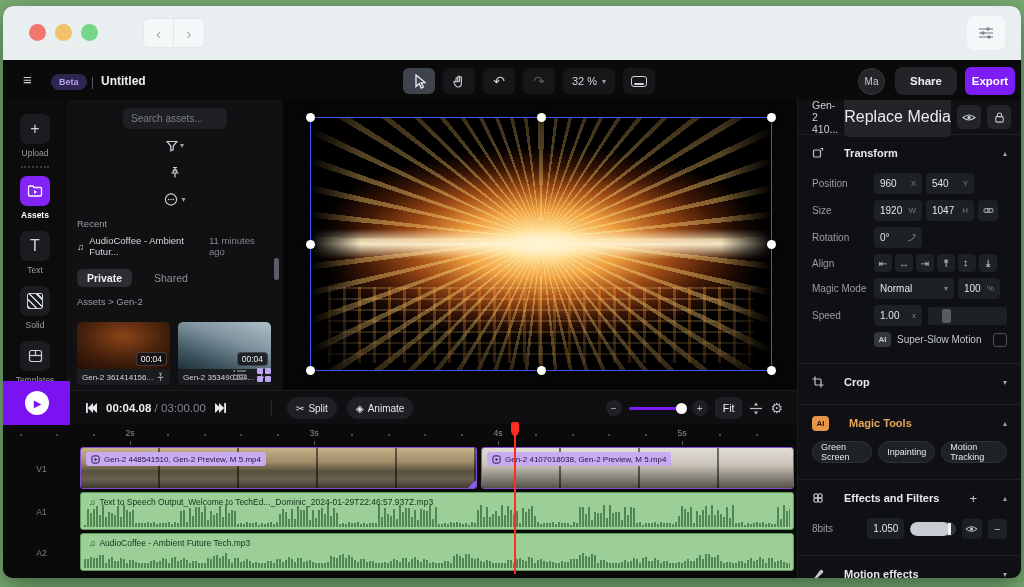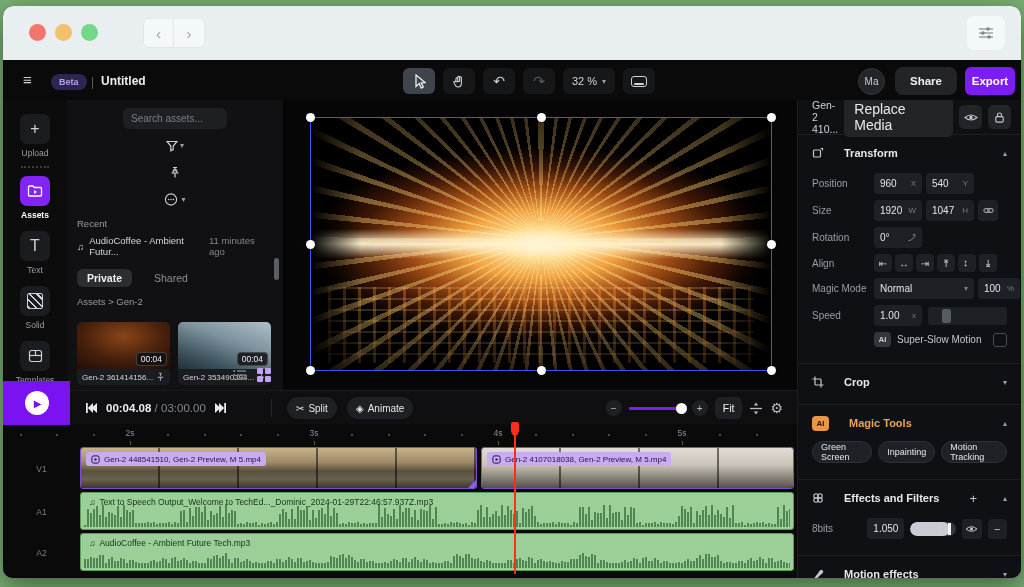--- a/index.html
+++ b/index.html
@@ -75,35 +75,35 @@
   .spokes{position:absolute;inset:0;background:repeating-conic-gradient(from 0deg at 50% 48%,rgba(255,205,110,.55) 0deg 1.6deg,rgba(0,0,0,0) 1.6deg 6.4deg);mix-blend-mode:screen;opacity:.75;}
   .band{position:absolute;left:0;right:0;top:44%;height:12%;background:linear-gradient(180deg,transparent,rgba(255,244,210,.95),transparent);}
   .floorgrid{position:absolute;left:4%;right:4%;bottom:3%;height:30%;background:repeating-linear-gradient(90deg,rgba(255,160,60,.30) 0 3px,transparent 3px 15px),repeating-linear-gradient(180deg,rgba(255,200,120,.22) 0 2px,transparent 2px 11px);}
   .vign{position:absolute;inset:0;background:linear-gradient(90deg,#000 0%,transparent 11% 89%,#000 100%),linear-gradient(0deg,rgba(0,0,0,.55) 0%,transparent 26% 72%,rgba(0,0,0,.45) 100%);}
   .selbox{position:absolute;left:27px;top:17px;width:462px;height:254px;border:1.5px solid #4152f0;pointer-events:auto;}
   .hdl{position:absolute;width:9px;height:9px;border-radius:50%;background:#fff;box-shadow:0 0 3px rgba(0,0,0,.6);}
   
   .inspector{position:absolute;right:0;top:94px;bottom:0;width:224px;background:#0f1013;border-left:1px solid #1c1d21;color:#d8dade;overflow:hidden;}
   .ihead{height:34px;display:flex;align-items:center;gap:6px;padding:0 10px 0 14px;}
   .iname{font-size:10.5px;color:#cfd2d6;flex:1;}
-  .replbtn{height:40px;padding:0 10px;border-radius:5px;background:#222428;font-size:14px;color:#e8eaec;display:flex;align-items:center;}
+  .replbtn{height:40px;padding:0 0;border-radius:5px;background:#222428;font-size:16px;color:#e8eaec;display:flex;align-items:center;}
   .icbtn{width:24px;height:24px;border-radius:5px;background:#222428;display:flex;align-items:center;justify-content:center;}
   .sec{border-top:1px solid #1e1f24;padding:4px 14px 8px;}
   .sechead{height:28px;display:flex;align-items:center;gap:20px;}
   .sectitle{font-size:11px;font-weight:bold;color:#e6e8eb;flex:1;}
   .sectitle.orange{color:#e8a55c;}
   .chev{font-size:8px;color:#9aa0a8;}
   .aichip{width:17px;height:15px;border-radius:4px;background:#e8964a;color:#2a1606;font-size:8px;font-weight:bold;display:flex;align-items:center;justify-content:center;}
   .aichip.gray{background:#33363b;color:#c3c6cb;}
   .prow{display:flex;align-items:center;margin:6px 0;}
   .plabel{width:62px;font-size:10px;color:#9a9da3;flex:none;}
   .fld{display:flex;align-items:center;background:#1d2024;border-radius:4px;height:21px;padding:0 6px;gap:4px;}
   .fld .v{font-size:10px;color:#e3e5e9;}
   .fld .sfx{font-size:8px;color:#787c84;margin-left:auto;}
-  .w48{width:48px;} .w44{width:42px;} .w78{width:100px;}
+  .w48{width:48px;} .w44{width:42px;} .w78{width:80px;}
   .gap4{gap:4px;display:flex;align-items:center;flex:1;}
   .linkbtn{width:20px;height:21px;border-radius:4px;background:#1d2024;display:flex;align-items:center;justify-content:center;}
   .alignbtns{display:flex;gap:3px;flex:1;}
   .abtn{width:18px;height:18px;border-radius:4px;background:#1d2024;color:#c3c6cb;font-size:10px;display:flex;align-items:center;justify-content:center;}
   .rot90{display:inline-block;transform:rotate(90deg);}
   .speedslider{flex:1;height:18px;background:#1d2024;border-radius:3px;position:relative;margin-left:6px;}
   .speedknob{position:absolute;left:18%;top:2px;bottom:2px;width:9px;border-radius:2px;background:#565a61;}
   .slowrow{display:flex;align-items:center;gap:6px;margin:6px 0 8px 0;padding-left:62px;}
   .slowlbl{font-size:10px;color:#c3c6cb;flex:1;}
   .checkbox{width:14px;height:14px;border:1.5px solid #4a4d55;border-radius:3px;}

